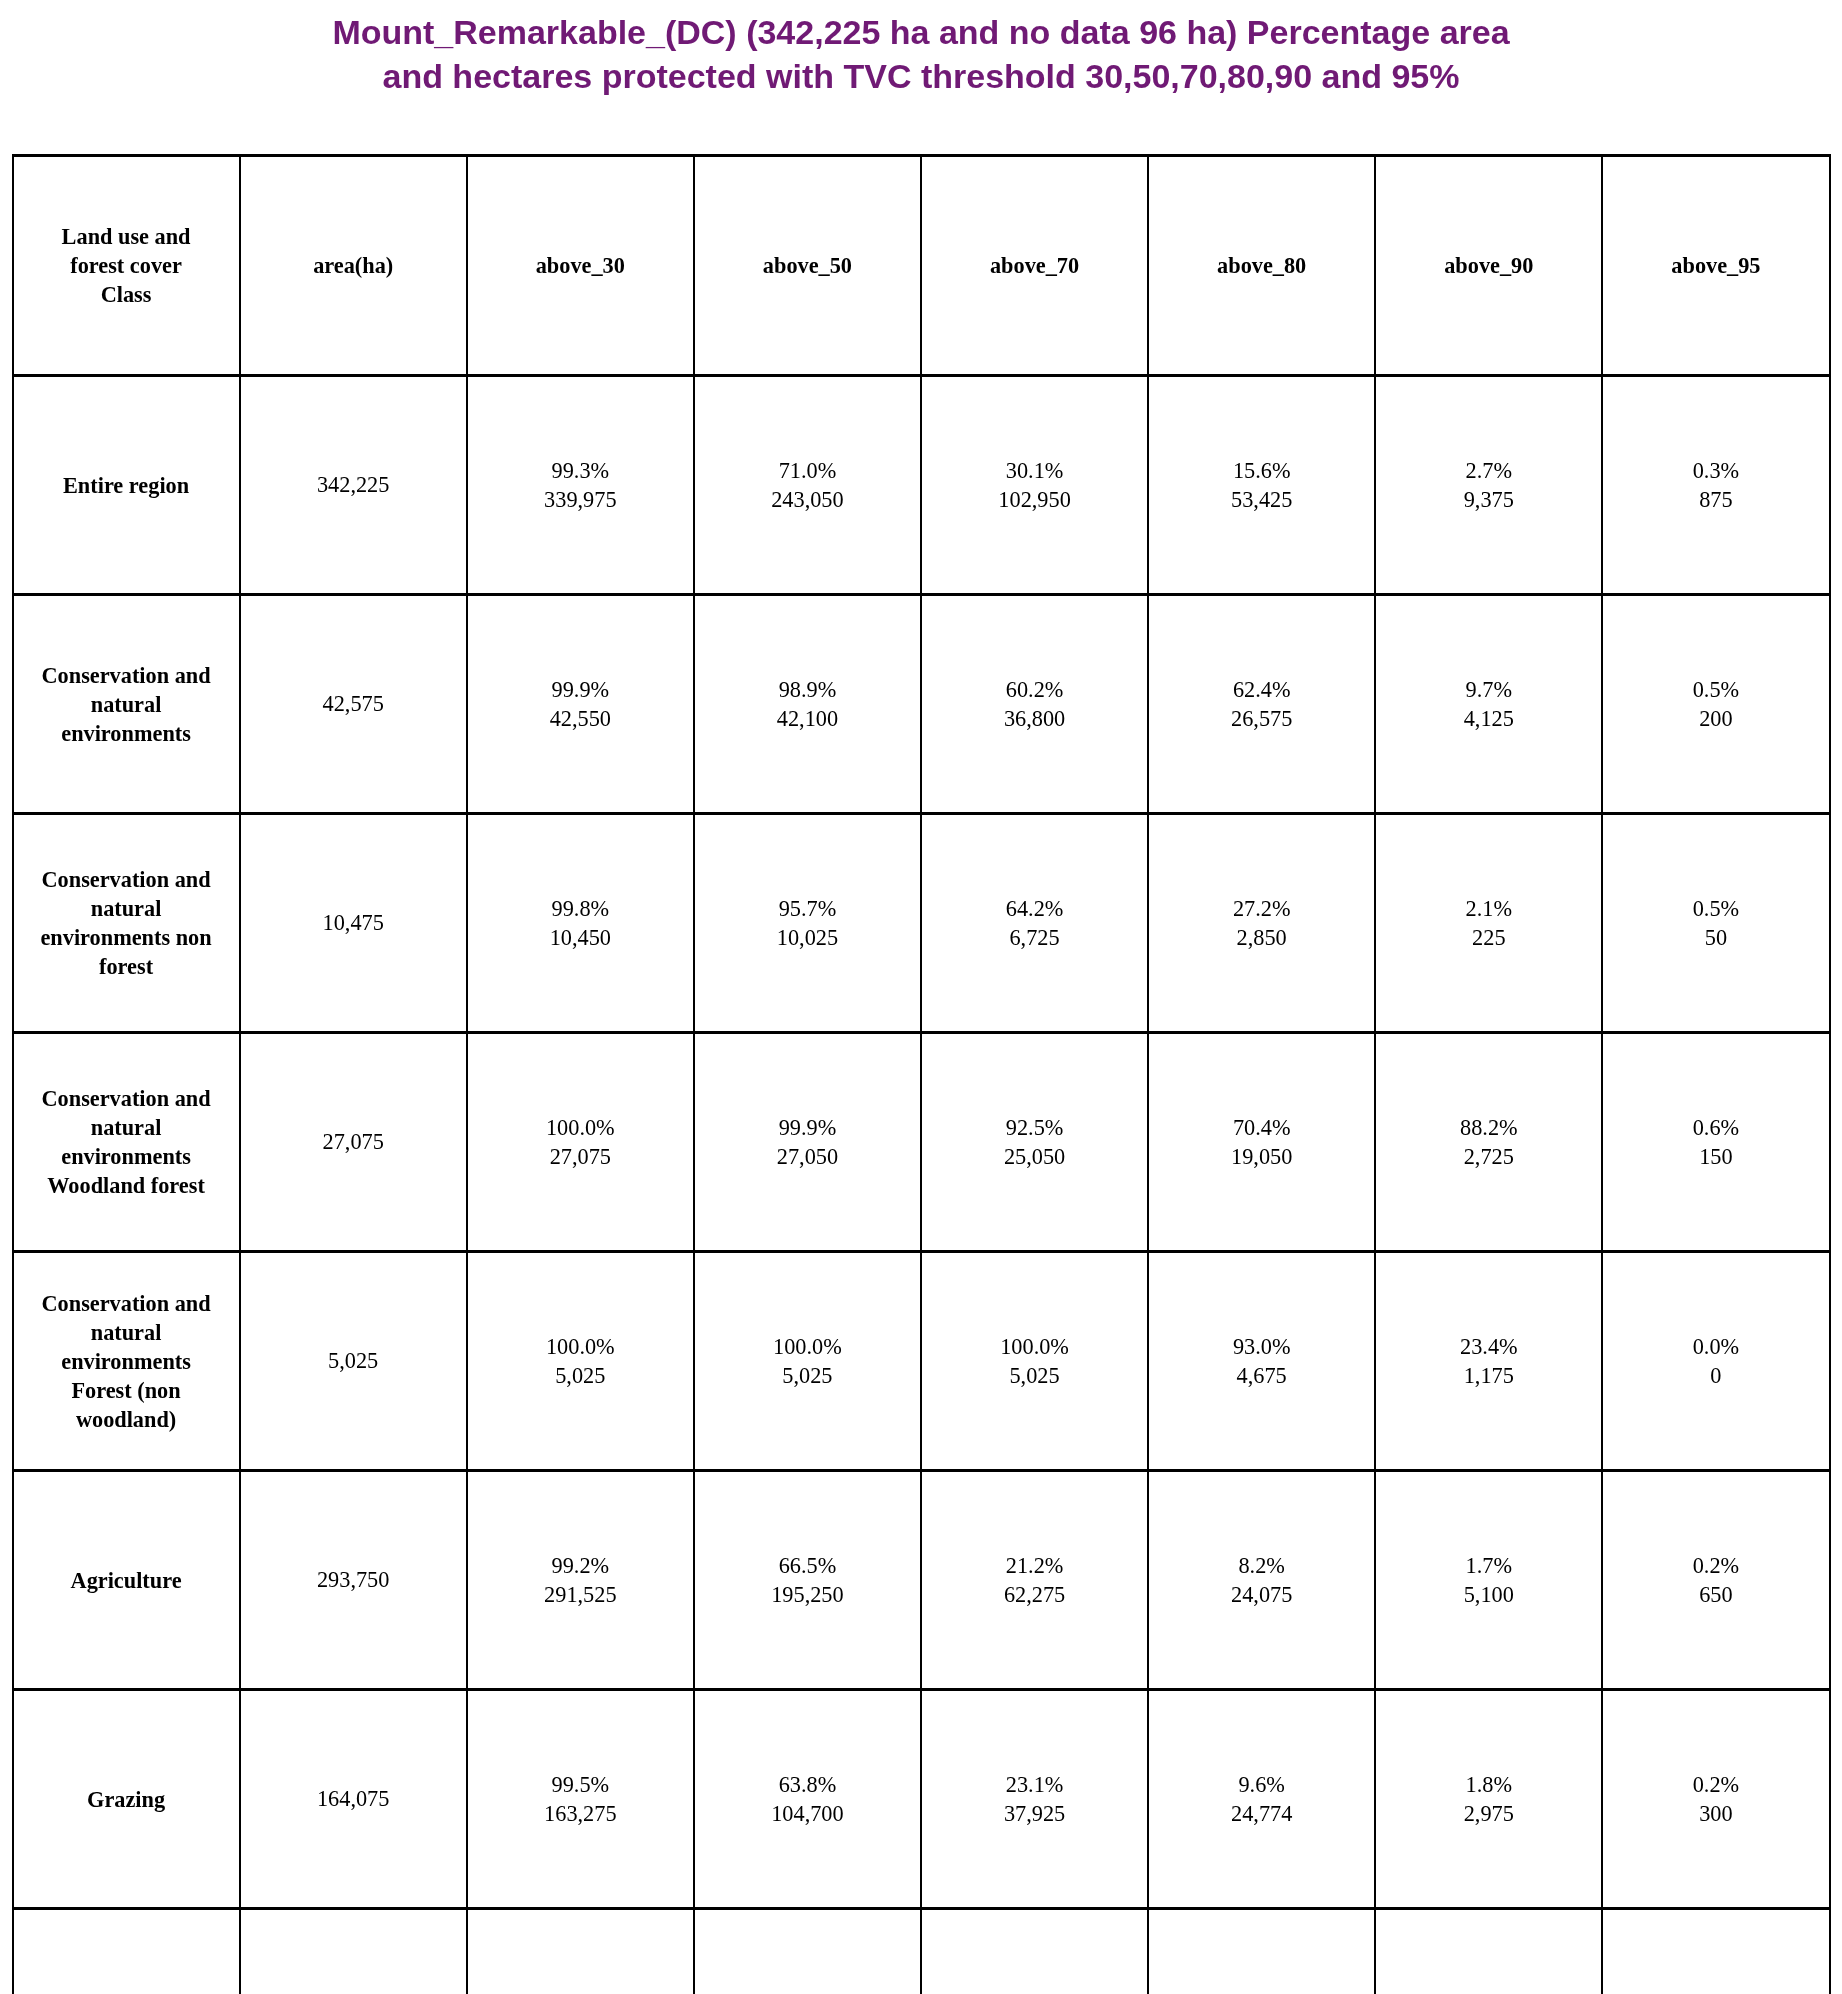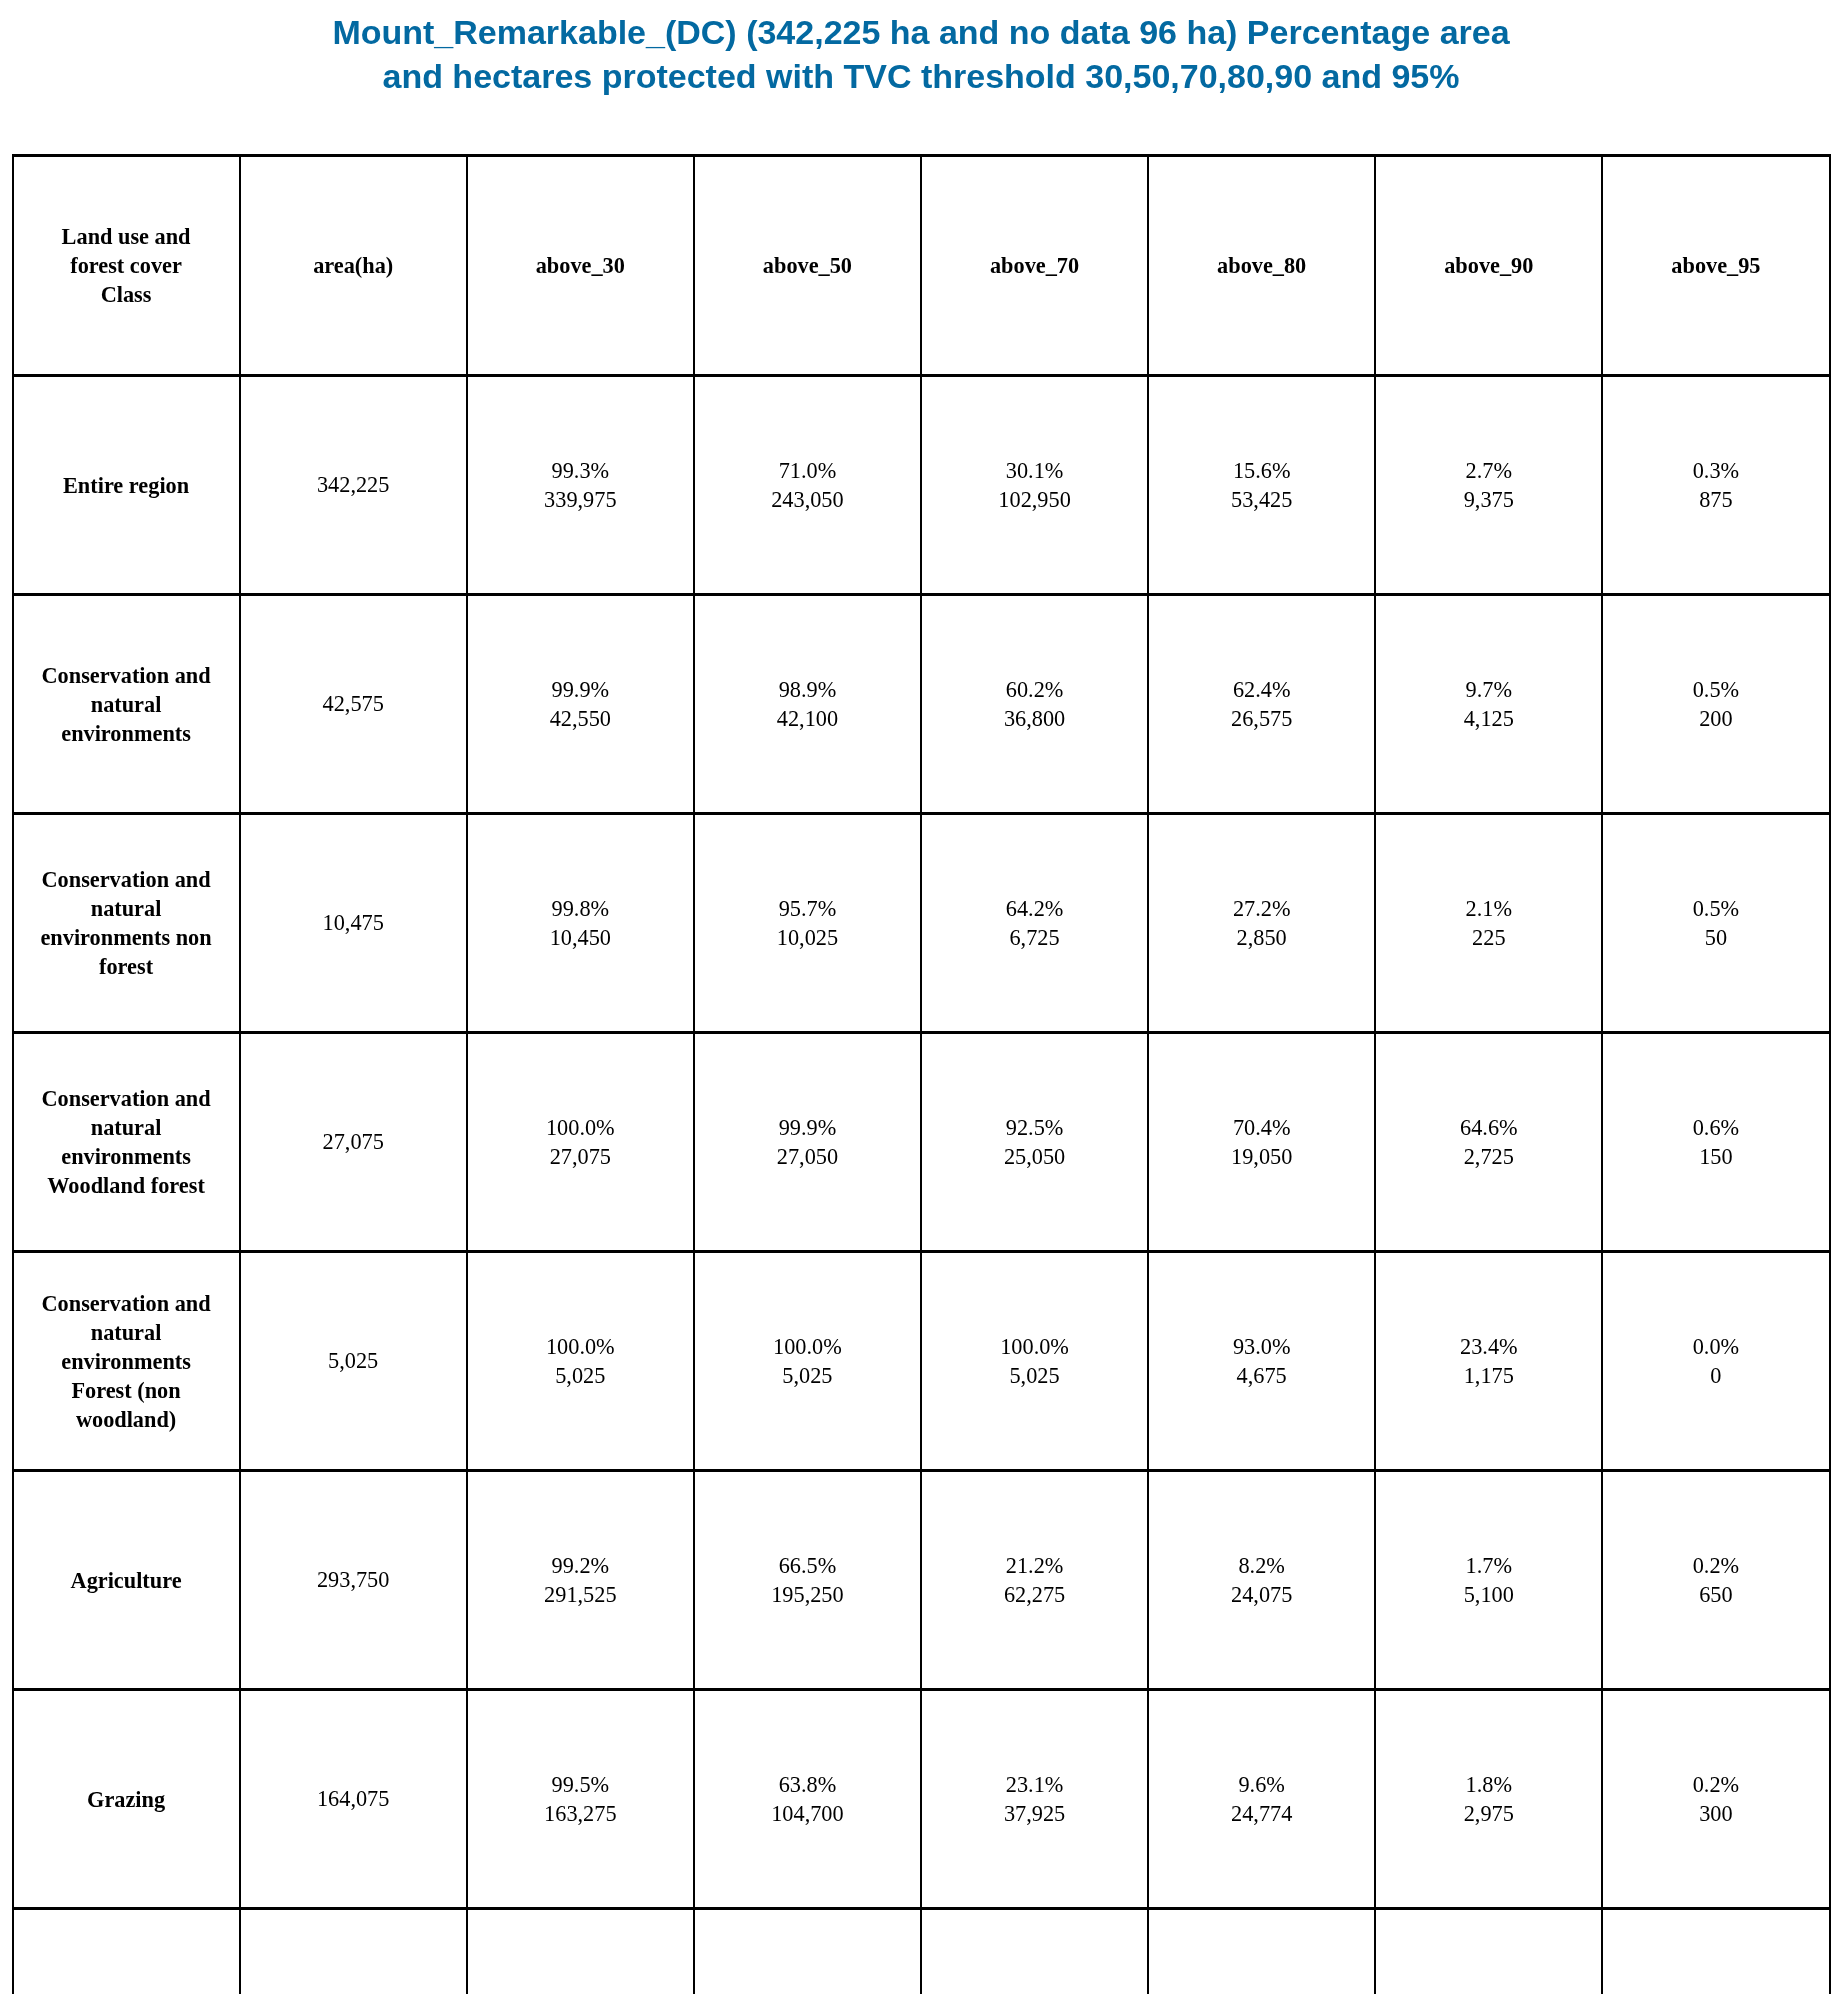--- a/index.html
+++ b/index.html
@@ -3,21 +3,21 @@
 <meta charset="utf-8">
 <style>
   html,body{margin:0;padding:0;background:#ffffff;}
   body{width:1842px;height:2521px;overflow:hidden;
        font-family:"Liberation Serif","DejaVu Serif",serif;color:#000;}
   .page{position:relative;width:1842px;height:2521px;background:#fff;}
 
   
   .title{padding-top:10.4px;text-align:center;
          font-family:"Liberation Sans","DejaVu Sans",sans-serif;
-         font-weight:bold;font-size:34px;line-height:44px;color:#0369a1;}
+         font-weight:bold;font-size:34px;line-height:44px;color:#701a75;}
 
   
   table.data{margin:56px auto 0 auto;width:1819px;table-layout:fixed;
              border-collapse:collapse;text-align:center;font-size:22.3px;}
   th,td{border:2px solid #000;border-top-width:3.6px;border-bottom-width:3.6px;
         vertical-align:middle;padding:0;overflow:hidden;}
   thead tr{height:220px;}
   tbody tr{height:219px;}
   th{font-weight:bold;}
   th .hwrap{display:inline-block;max-width:160px;line-height:29px;}
@@ -156,21 +156,21 @@
           </td>
           <td class="num-cell">
             <div class="pct">92.5%</div>
             <div class="ha">25,050</div>
           </td>
           <td class="num-cell">
             <div class="pct">70.4%</div>
             <div class="ha">19,050</div>
           </td>
           <td class="num-cell">
-            <div class="pct">64.6%</div>
+            <div class="pct">88.2%</div>
             <div class="ha">2,725</div>
           </td>
           <td class="num-cell">
             <div class="pct">0.6%</div>
             <div class="ha">150</div>
           </td>
         </tr>
         <tr>
           <td class="label-cell"><span class="wrap">Conservation and natural environments Forest (non woodland)</span></td>
           <td class="area-cell"><span>5,025</span></td>

